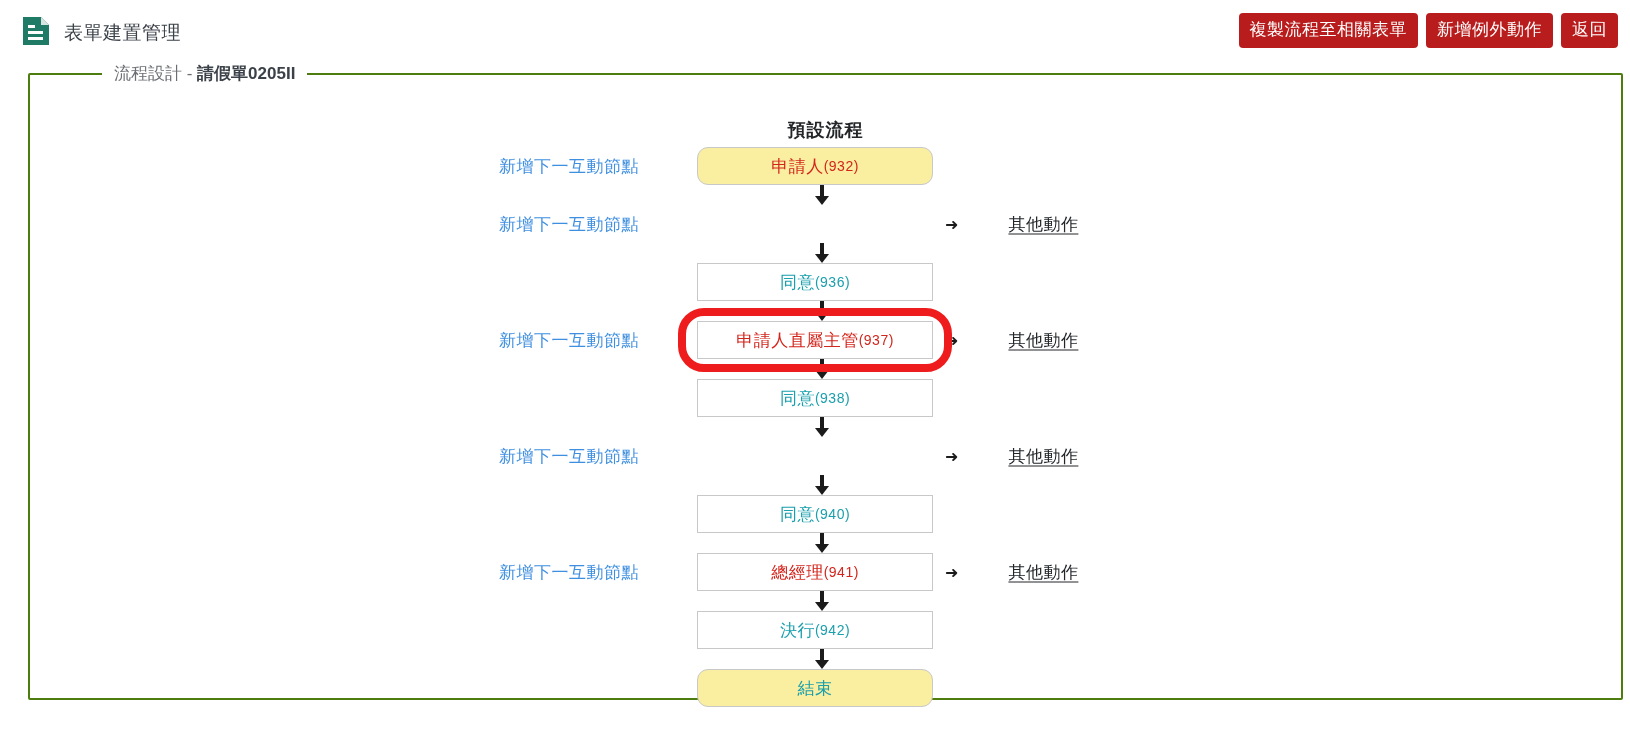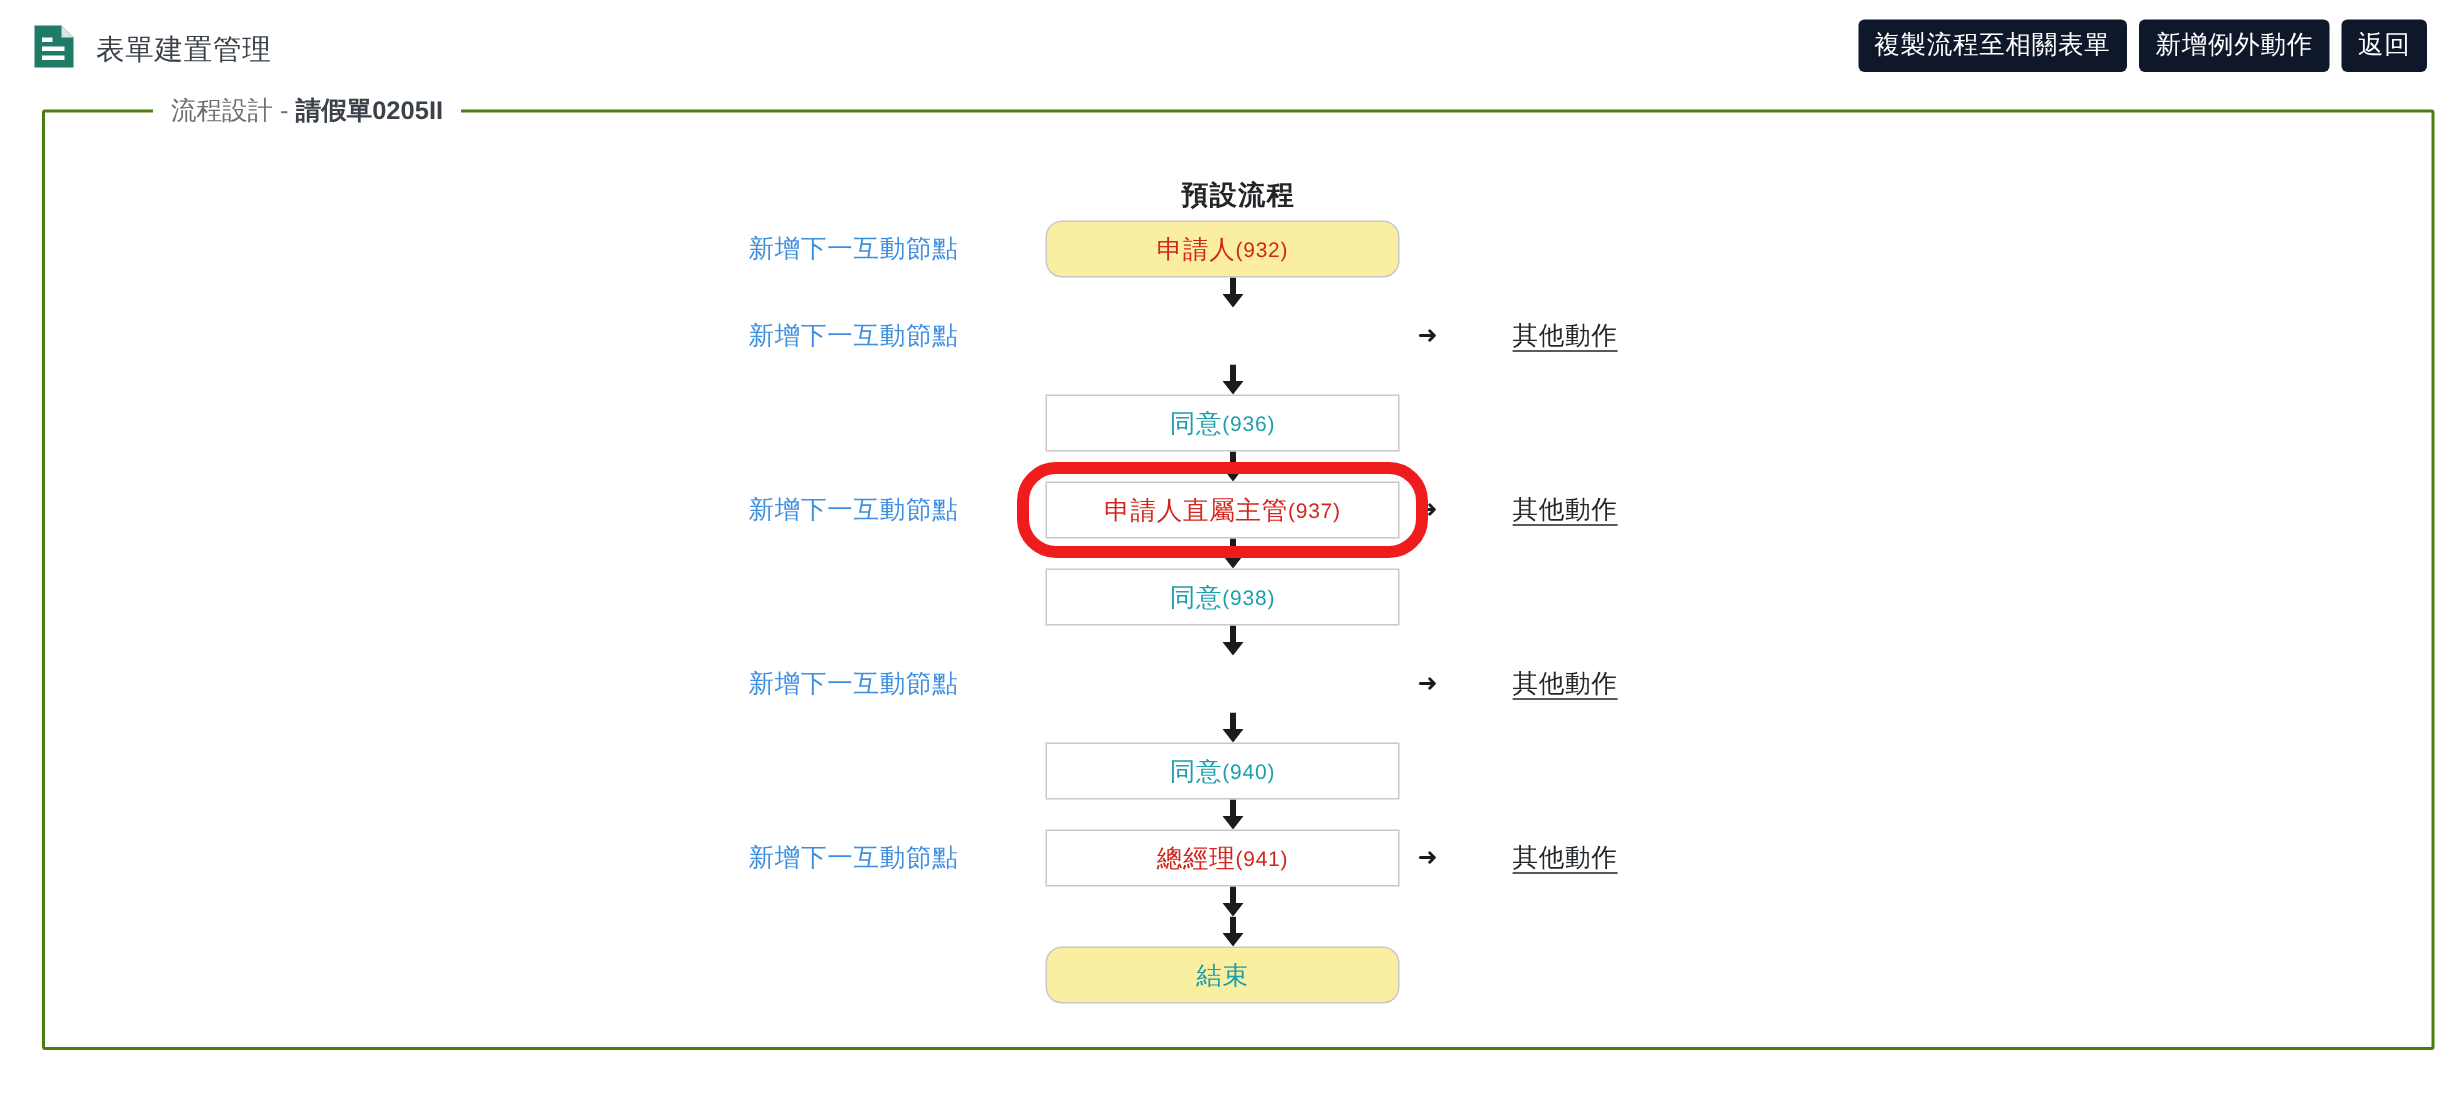--- a/index.html
+++ b/index.html
@@ -42,21 +42,21 @@
   }
   #header-actions {
     position: absolute;
     right: 12px;
     top: 13px;
     display: flex;
     gap: 8px;
     align-items: center;
   }
   .hdr-btn {
-    background: #0f172a;
+    background: #b91c1c;
     color: #ffffff;
     border: none;
     border-radius: 4px;
     font-size: 17px;
     font-family: "Liberation Sans", "DejaVu Sans", sans-serif;
     padding: 7px 11px 8px 11px;
     line-height: 1.15;
     cursor: pointer;
     white-space: nowrap;
     letter-spacing: 0.5px;
@@ -328,20 +328,26 @@
             <span class="arrow-glyph">➜</span>
             <span class="oa-label">其他動作</span>
           </span>
         </div>
         <div class="flow-connector">
           <span class="arrow-down"><svg viewBox="0 0 14 20" width="14" height="20" aria-hidden="true">
               <rect x="5" y="0" width="4" height="12" fill="#1b1b1b"></rect>
               <path d="M0 11 L14 11 L7 20 Z" fill="#1b1b1b"></path>
             </svg></span>
         </div>
+        <div class="flow-row">
+          <div class="flow-node">
+            <span class="node-label teal">決行</span>
+            <span class="node-num node-label teal">(942)</span>
+          </div>
+        </div>
         <div class="flow-connector">
           <span class="arrow-down"><svg viewBox="0 0 14 20" width="14" height="20" aria-hidden="true">
               <rect x="5" y="0" width="4" height="12" fill="#1b1b1b"></rect>
               <path d="M0 11 L14 11 L7 20 Z" fill="#1b1b1b"></path>
             </svg></span>
         </div>
         <div class="flow-row">
           <div class="flow-node accent">
             <span class="node-label teal">結束</span>
           </div>

